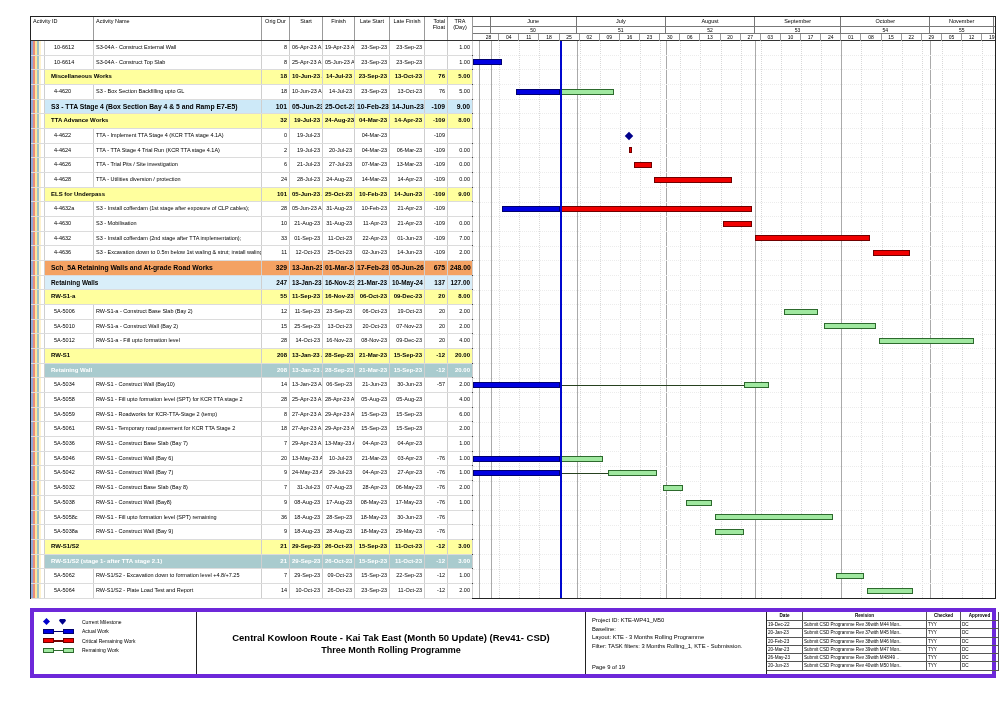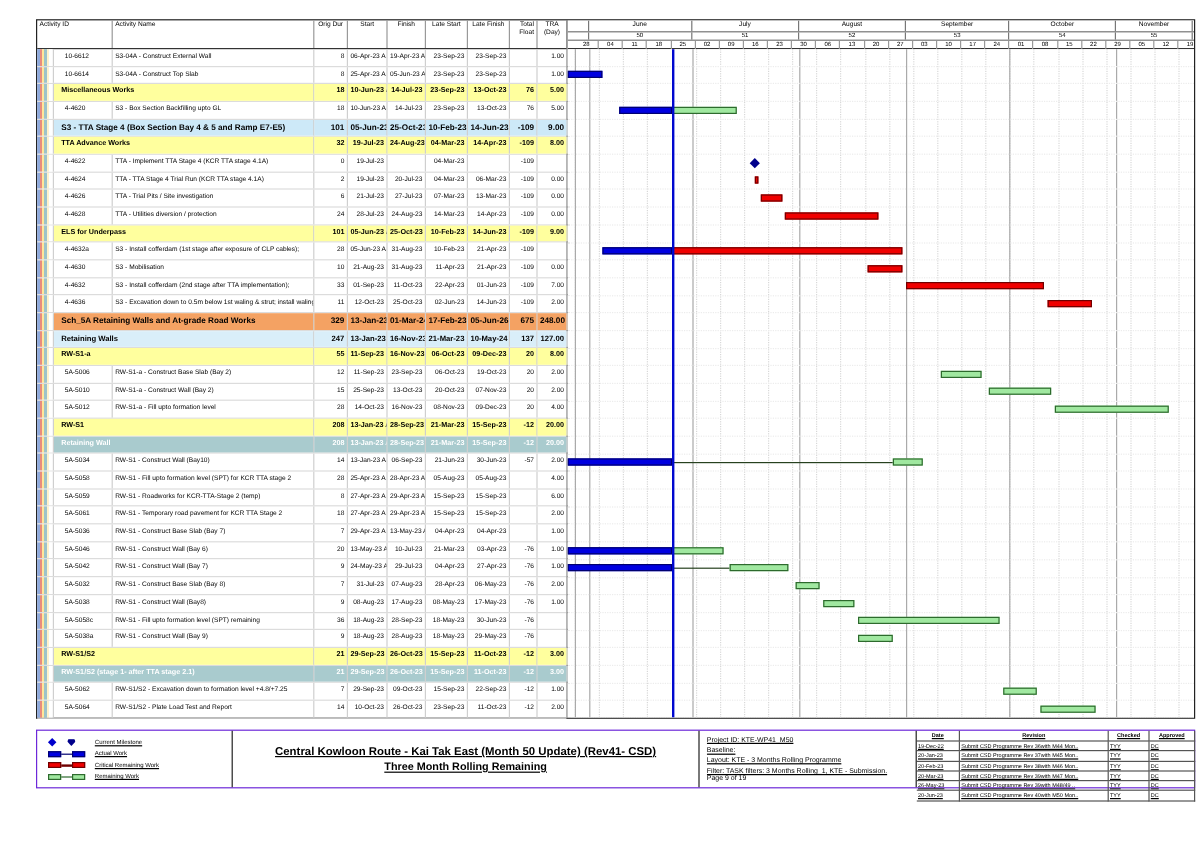--- a/index.html
+++ b/index.html
@@ -38,21 +38,21 @@
   .vline.month{border-left:1px solid #aaa;}
   .vline.dd{border-left:2px solid #0008cf;z-index:5;}
   .lane{position:absolute;left:0;right:0;height:14.684px;border-bottom:1px dotted #ececec;box-sizing:border-box;}
   .bar{position:absolute;top:3.5px;height:6px;box-sizing:border-box;z-index:3;}
   .bar.actual{background:#0000E0;border:1px solid #000070;}
   .bar.critical{background:#F00000;border:1px solid #700000;}
   .bar.remaining{background:#A0E8A0;border:1px solid #2d6a2d;}
   .bar.connector{top:6px;height:1.5px;background:#27411f;border:none;z-index:2;}
   .bar.milestone{width:6px;height:6px;background:#00008B;transform:rotate(45deg);border:none;}
   
-  .footer{position:absolute;left:30px;top:608px;width:966px;height:49px;border:1px solid #6d28d9;box-sizing:border-box;display:flex;background:#fff;text-decoration:underline;}
+  .footer{position:absolute;left:30px;top:608px;width:966px;height:70px;border:4px solid #6d28d9;box-sizing:border-box;display:flex;background:#fff;}
   .legend-box{width:163px;flex:none;border-right:1px solid #222;box-sizing:border-box;padding:5px 6px 0 8px;}
   .l-item{display:flex;align-items:center;height:9.5px;}
   .l-glyph{width:40px;flex:none;display:flex;align-items:center;}
   .l-label{font-size:5px;}
   .diam{width:5px;height:5px;background:#0000cc;transform:rotate(45deg);margin-right:10px;margin-left:2px;}
   .pent{width:7px;height:6px;background:#00008B;clip-path:polygon(50% 100%,0 35%,15% 0,85% 0,100% 35%);}
   .seg{display:flex;align-items:center;margin-left:1px;}
   .seg .b1{width:11px;height:5px;box-sizing:border-box;}
   .seg .ln{width:9px;height:1.5px;}
   .seg .b2{width:11px;height:5px;box-sizing:border-box;}
@@ -746,21 +746,21 @@
             <div class="b1" style="background: rgb(160, 232, 160); border: 1px solid rgb(45, 106, 45);"></div>
             <div class="ln" style="background: rgb(45, 106, 45);"></div>
             <div class="b2" style="background: rgb(160, 232, 160); border: 1px solid rgb(45, 106, 45);"></div>
           </div>
         </div>
         <div class="l-label">Remaining Work</div>
       </div>
     </div>
   <div class="title-box">
     <div class="t1">Central Kowloon Route - Kai Tak East (Month 50 Update) (Rev41- CSD)</div>
-    <div class="t2">Three Month Rolling Remaining</div>
+    <div class="t2">Three Month Rolling Programme</div>
   </div>
   <div class="info-box">
     <div class="info-line">Project ID: KTE-WP41_M50</div>
     <div class="info-line">Baseline:</div>
     <div class="info-line">Layout: KTE - 3 Months Rolling Programme</div>
     <div class="info-line">Filter: TASK filters: 3 Months Rolling_1, KTE - Submission.</div>
     <div class="page-line">Page 9 of 19</div>
   </div>
   <div class="rev-box" id="rev-box">
       <div class="rev-row head">

